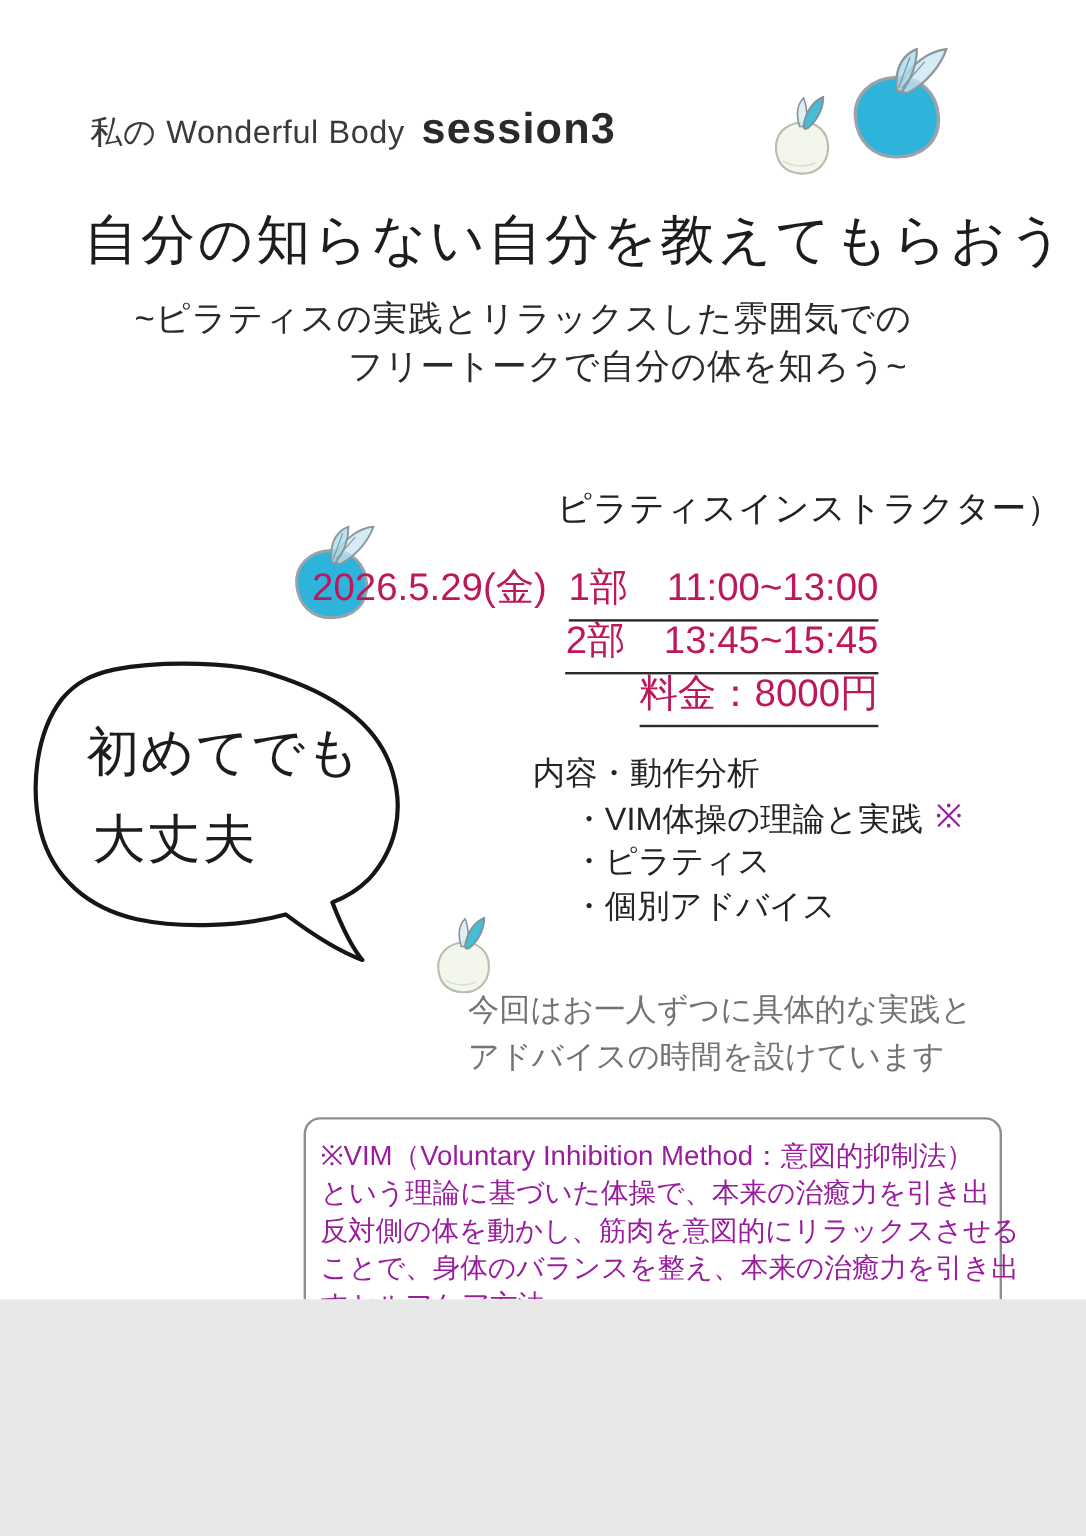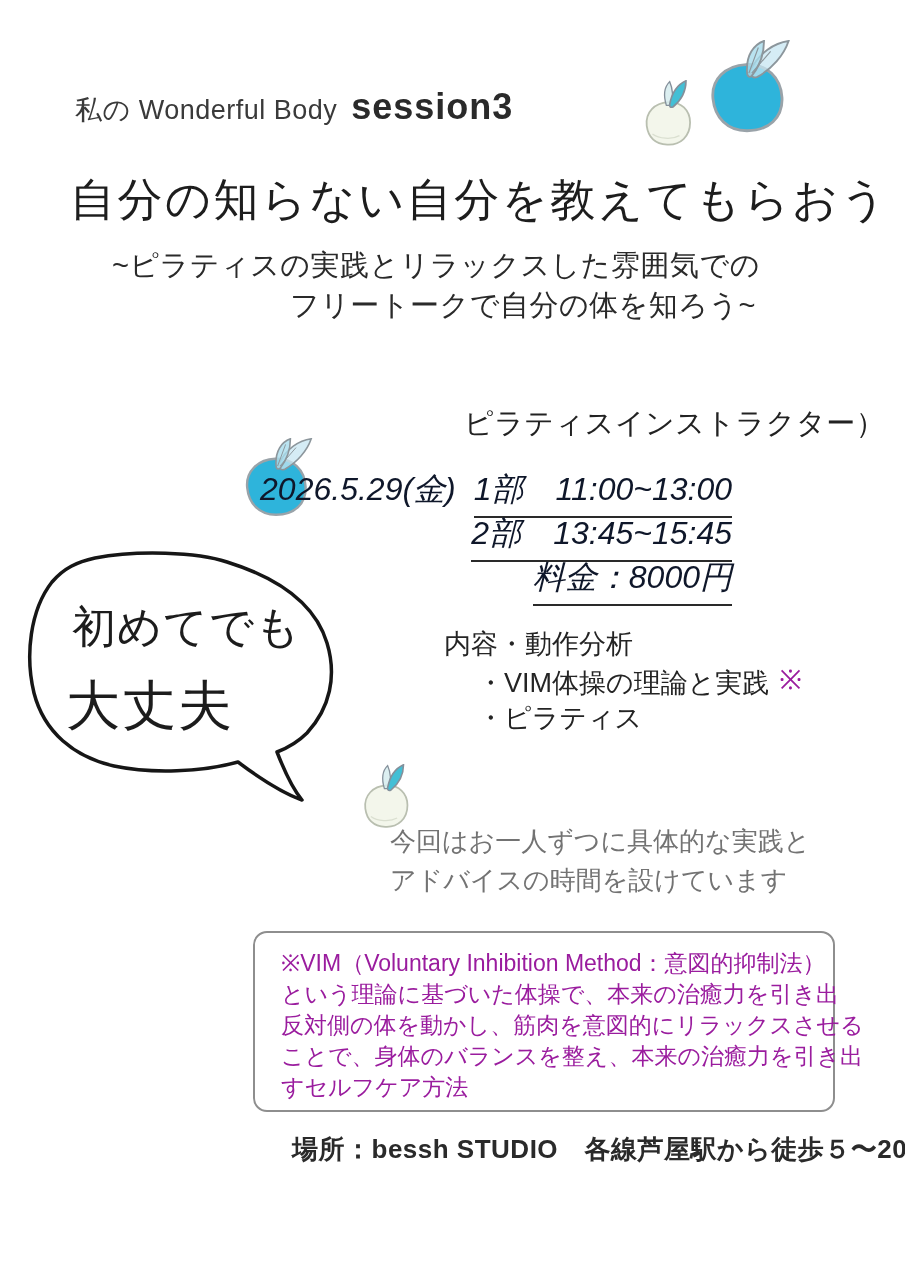--- a/index.html
+++ b/index.html
@@ -1,59 +1,59 @@
 <!DOCTYPE html>
 <html><head>
 <meta charset="utf-8">
 <style>
   html,body{margin:0;padding:0;background:#e8e8e8;}
   .page{
     position:relative;
-    width:905px;height:1280px;
+    width:905px;height:1083px;
     margin:0 auto;
     background:#ffffff;
     overflow:hidden;
     font-family:"Liberation Sans", sans-serif;
     color:#222222;
   }
   .abs{position:absolute;}
   
   .header{left:75px;top:86px;white-space:nowrap;}
   .header .prefix{font-size:27px;color:#3a3a3a;letter-spacing:0.5px;}
   .header .session{font-size:36px;font-weight:bold;color:#2a2a2a;margin-left:14px;letter-spacing:1px;}
   
   .title{left:70px;top:170px;font-size:45px;font-weight:500;color:#1d1d1d;letter-spacing:2.5px;white-space:nowrap;}
   .subtitle1{left:112px;top:246px;font-size:29px;color:#2a2a2a;letter-spacing:0.5px;white-space:nowrap;}
   .subtitle2{left:290px;top:286px;font-size:29px;color:#2a2a2a;letter-spacing:0.5px;white-space:nowrap;}
   
   .lect1{left:214px;top:355px;font-size:29px;color:#222;letter-spacing:0.5px;white-space:nowrap;}
   .lect2{left:464px;top:404px;font-size:29px;color:#222;letter-spacing:0.5px;white-space:nowrap;}
   
-  .schedule{top:468px;right:173px;text-align:right;font-size:32px;color:#0f172a;white-space:nowrap;font-style:italic;}
+  .schedule{top:468px;right:173px;text-align:right;font-size:32px;color:#be185d;white-space:nowrap;}
   .schedule .row{height:44px;}
   .schedule .u{border-bottom:2.5px solid #2a2a2a;padding-bottom:4px;display:inline-block;margin-left:20px;}
   .schedule .gap{margin-left:18px;}
   
   .bubble{left:22px;top:548px;width:320px;height:258px;}
   .bubble svg{position:absolute;left:0;top:0;}
   .bubble .t1{position:absolute;left:50px;top:50px;font-size:44px;color:#1c1c1c;letter-spacing:1px;white-space:nowrap;}
-  .bubble .t2{position:absolute;left:44px;top:122px;font-size:54px;color:#1c1c1c;letter-spacing:2px;white-space:nowrap;}
+  .bubble .t2{position:absolute;left:55px;top:122px;font-size:44px;color:#1c1c1c;letter-spacing:2px;white-space:nowrap;}
   
   .contents{left:444px;top:626px;font-size:27px;color:#242424;white-space:nowrap;}
   .contents .line{height:37px;}
   .contents .indent{margin-left:33px;}
   .contents .mark{color:#9A1C9E;margin-left:10px;position:relative;top:-3px;}
   
   .note{left:390px;top:822px;font-size:26px;color:#737373;line-height:39px;white-space:nowrap;}
   
   .vimbox{
     left:253px;top:931px;width:582px;height:181px;
     box-sizing:border-box;
     border:2px solid #8E8E8E;border-radius:14px;
-    padding:15px 18px 0 26px;
+    padding:15px 18px 0 12px;
     font-size:23px;line-height:31px;font-weight:500;
     color:#9A1C9E;white-space:nowrap;
   }
   
   .location{left:292px;top:1132px;font-size:26px;font-weight:600;color:#2a2a2a;letter-spacing:0.5px;white-space:nowrap;}
 </style>
 </head>
 <body>
 
 <div class="page">
@@ -117,20 +117,21 @@
     <div class="t1">初めてでも</div>
     <div class="t2">大丈夫</div>
   </div>
 
   <div class="abs contents">
     <div class="line">内容・動作分析</div>
     <div class="line indent">
       <span>・VIM体操の理論と実践</span><span class="mark">※</span>
     </div>
     <div class="line indent">・ピラティス</div>
+    <div class="line indent">・個別アドバイス</div>
   </div>
 
   <svg class="abs" style="left:358px;top:764px;" width="56" height="70" viewBox="0 0 70 88">
     <path d="M9,56 C7,39 19,28 35,27 C51,26 62,37 62,52 C62,69 50,80 34,79 C19,78 11,71 9,56 Z" fill="#F3F6EB" stroke="#B9BFB0" stroke-width="2.2"></path>
     <path d="M16,66 C24,72 40,73 49,68" fill="none" stroke="#DADFD0" stroke-width="1.5"></path>
     <path d="M33,31 C29,18 31,8 37,2 C41,11 41,23 39,31 Z" fill="#D6ECEF" fill-opacity="0.85" stroke="#84909B" stroke-width="1.6"></path>
     <path d="M37,30 C40,14 48,5 57,1 C57,13 51,25 41,33 C38,34 37,33 37,30 Z" fill="#43BFD5" stroke="#84909B" stroke-width="2"></path>
   </svg>
 
   <div class="abs note">

